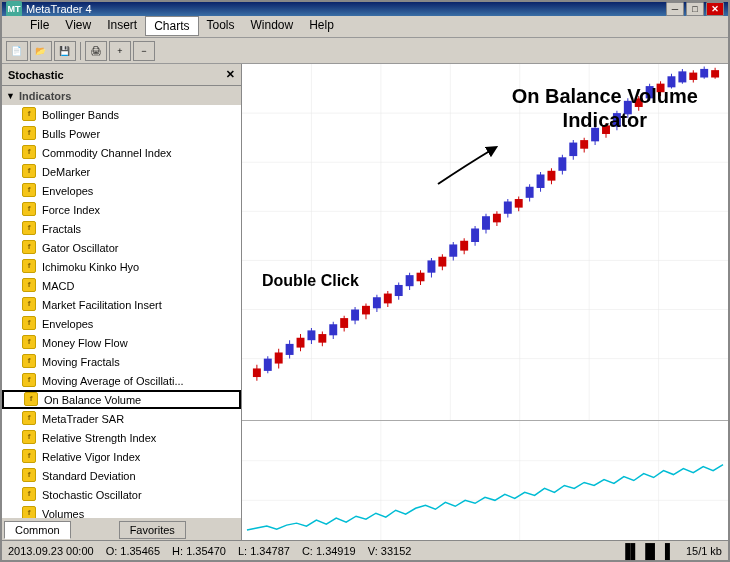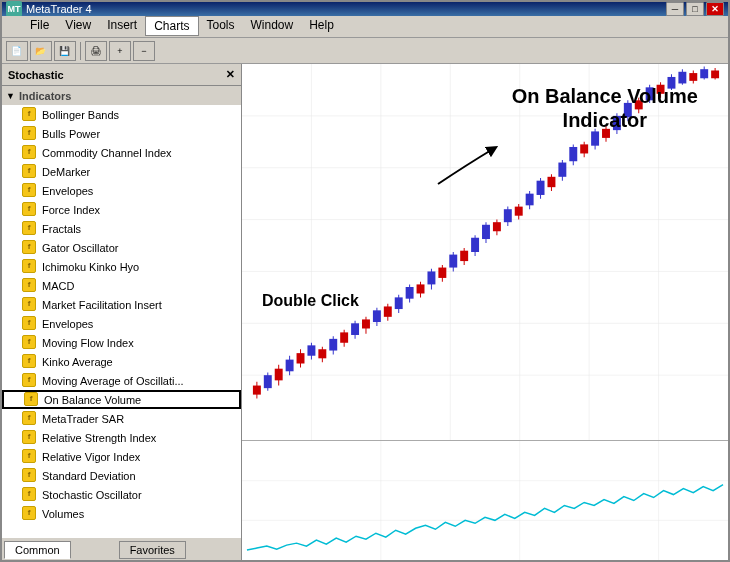--- a/index.html
+++ b/index.html
@@ -186,27 +186,27 @@
         <div class="nav-item" style="padding-left:20px;">
           <div class="nav-icon">
               <div class="nav-icon-indicator">f</div>
             </div>
           <span class="nav-item-label">Envelopes</span>
         </div>
         <div class="nav-item" style="padding-left:20px;">
           <div class="nav-icon">
               <div class="nav-icon-indicator">f</div>
             </div>
-          <span class="nav-item-label">Moving Flow Index</span>
-        </div>
-        <div class="nav-item" style="padding-left:20px;">
-          <div class="nav-icon">
-              <div class="nav-icon-indicator">f</div>
-            </div>
-          <span class="nav-item-label">Kinko Average</span>
+          <span class="nav-item-label">Money Flow Flow</span>
+        </div>
+        <div class="nav-item" style="padding-left:20px;">
+          <div class="nav-icon">
+              <div class="nav-icon-indicator">f</div>
+            </div>
+          <span class="nav-item-label">Moving Fractals</span>
         </div>
         <div class="nav-item" style="padding-left:20px;">
           <div class="nav-icon">
               <div class="nav-icon-indicator">f</div>
             </div>
           <span class="nav-item-label">Moving Average of Oscillati...</span>
         </div>
         <div class="nav-item selected" style="padding-left:20px;">
           <div class="nav-icon">
               <div class="nav-icon-indicator">f</div>
@@ -437,13 +437,25 @@
           <line x1="140" y1="0" x2="140" y2="120" stroke="#e8e8e8" stroke-width="0.5"></line>
           <line x1="280" y1="0" x2="280" y2="120" stroke="#e8e8e8" stroke-width="0.5"></line>
           <line x1="420" y1="0" x2="420" y2="120" stroke="#e8e8e8" stroke-width="0.5"></line>
 
           <polyline points="5,110 15,108 25,106 35,109 45,105 55,103 65,106 75,100 85,104 95,98 105,102 115,96 125,99 135,93 145,97 155,90 165,94 175,88 185,85 195,89 205,82 215,86 225,80 235,83 245,77 255,80 265,74 275,78 285,72 295,75 305,68 315,72 325,65 335,68 345,62 355,65 365,59 375,63 385,56 395,60 405,53 415,57 425,50 435,54 445,48 455,52 465,46 475,50 485,44" stroke="#00bcd4" stroke-width="1.5" fill="none"></polyline>
         </svg>
       </div>
     </div>
   </div>
 
+  <div class="status-bar">
+    <span class="status-item">2013.09.23 00:00</span>
+    <span class="status-item">O: 1.35465</span>
+    <span class="status-item">H: 1.35470</span>
+    <span class="status-item">L: 1.34787</span>
+    <span class="status-item">C: 1.34919</span>
+    <span class="status-item">V: 33152</span>
+    <span style="flex:1;"></span>
+
+    <span style="font-size:14px;margin-right:4px;">▐▌▐▌▐</span>
+    <span class="status-item">15/1 kb</span>
+  </div>
 </div>
 
 </body></html>

